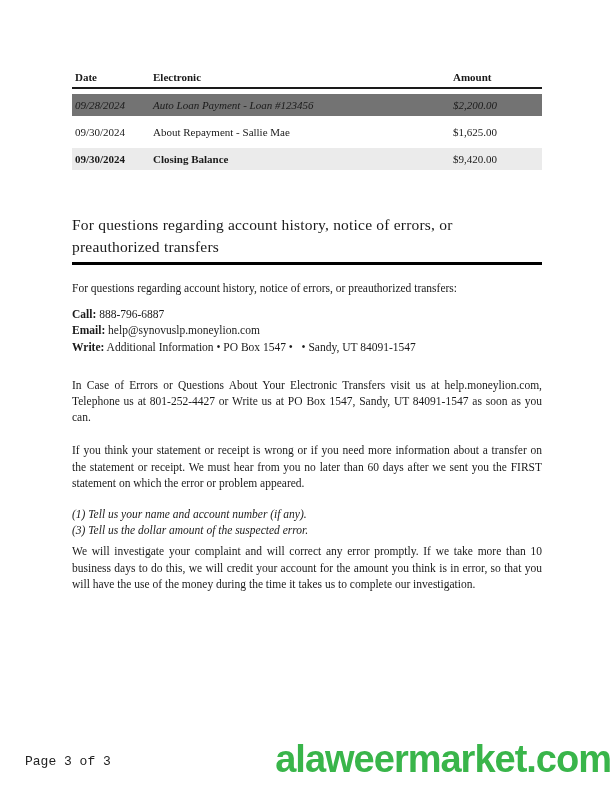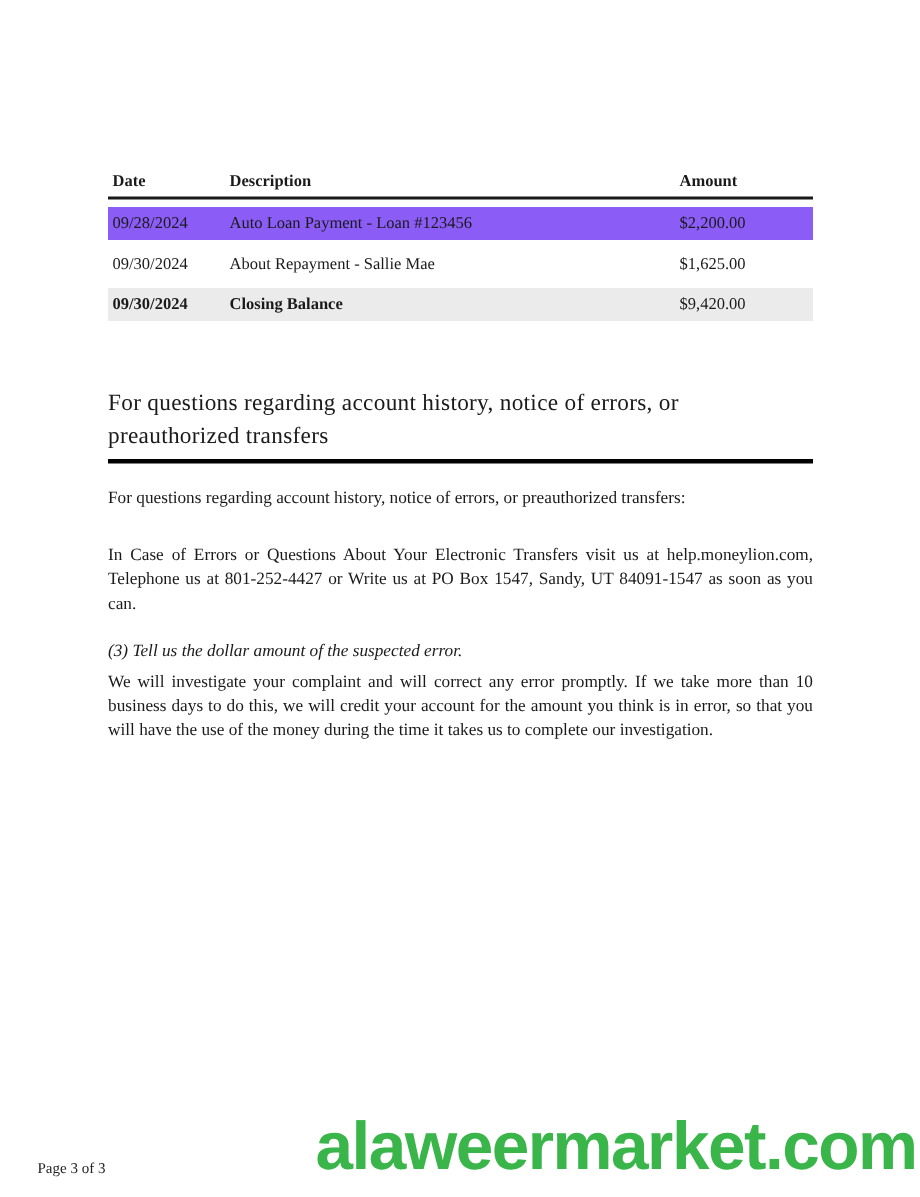--- a/index.html
+++ b/index.html
@@ -17,33 +17,32 @@
     left: 72px; top: 64px;
     width: 470px;
   }
 
   
   table.txn {
     width: 100%;
     border-collapse: separate;
     border-spacing: 0 5px;
     font-size: 11px;
-    margin-top: 44px;
   }
   table.txn th {
     text-align: left;
     font-weight: bold;
     padding: 2px 3px 4px 3px;
     border-bottom: 2px solid #1a1a1a;
   }
   table.txn td { padding: 5px 3px; }
   table.txn .col-date  { width: 78px; }
   table.txn .col-amt   { width: 92px; }
   table.txn th.amt, table.txn td.amt { padding-right: 7px; }
-  tr.row-a td { background: #8b5cf6; }
+  tr.row-a td { background: #737373; font-style: italic; }
   tr.row-b td { background: #ffffff; }
   tr.row-closing td { background: #ebebeb; }
   tr.row-closing td.strong { font-weight: bold; }
 
   
   h2.section-heading {
     font-size: 15.5px;
     font-weight: normal;
     line-height: 21.5px;
     margin: 39px 0 0 0;
@@ -63,45 +62,46 @@
     margin-top: 15px;
     font-style: italic;
     text-align: justify;
   }
   .instructions p { line-height: 16.2px; }
   .para-investigation { margin-top: 5px; text-align: justify; }
 
   
   .page-num {
     position: absolute;
-    left: 25px; top: 774px;
-    font-size: 10px;
+    left: 25px; top: 754px;
+    font-size: 13px;
     color: #222222;
+    font-family: Liberation Mono, monospace;
   }
   .watermark {
     position: absolute;
     right: 2px; top: 737px;
     font-family: "Liberation Sans", sans-serif;
     font-weight: bold;
-    font-size: 45px;
+    font-size: 38px;
     letter-spacing: -1px;
     line-height: 1.2;
     white-space: nowrap;
   }
 </style>
 </head>
 <body>
 
 <div class="content">
 
   <table class="txn">
     <thead>
       <tr>
         <th class="col-date">Date</th>
-        <th>Description</th>
+        <th>Electronic</th>
         <th class="col-amt amt">Amount</th>
       </tr>
     </thead>
     <tbody>
       <tr class="row-a">
         <td>09/28/2024</td>
         <td>Auto Loan Payment - Loan #123456</td>
         <td class="amt">$2,200.00</td>
       </tr>
       <tr class="row-b">
@@ -114,25 +114,32 @@
         <td class="strong">Closing Balance</td>
         <td class="amt">$9,420.00</td>
       </tr>
     </tbody>
   </table>
 
   <h2 class="section-heading">For questions regarding account history, notice of errors, or preauthorized transfers</h2>
 
   <p class="intro">For questions regarding account history, notice of errors, or preauthorized transfers:</p>
 
+  <div class="contact">
+    <p><b>Call:</b><span> 888-796-6887</span></p>
+    <p><b>Email:</b><span> help@synovuslp.moneylion.com</span></p>
+    <p><b>Write:</b><span> Additional Information • PO Box 1547 • &nbsp;&nbsp;• Sandy, UT 84091-1547</span></p>
+  </div>
 
   <p class="para-errors">In Case of Errors or Questions About Your Electronic Transfers visit us at help.moneylion.com, Telephone us at 801-252-4427 or Write us at PO Box 1547, Sandy, UT 84091-1547 as soon as you can.</p>
 
+  <p class="para-statement">If you think your statement or receipt is wrong or if you need more information about a transfer on the statement or receipt. We must hear from you no later than 60 days after we sent you the FIRST statement on which the error or problem appeared.</p>
 
   <div class="instructions">
+    <p>(1) Tell us your name and account number (if any).</p>
     <p>(3) Tell us the dollar amount of the suspected error.</p>
   </div>
 
   <p class="para-investigation">We will investigate your complaint and will correct any error promptly. If we take more than 10 business days to do this, we will credit your account for the amount you think is in error, so that you will have the use of the money during the time it takes us to complete our investigation.</p>
 
 </div>
 
 <div class="page-num">Page 3 of 3</div>
 <div class="watermark" style="color: rgb(57, 181, 74);">alaweermarket.com</div>
 

